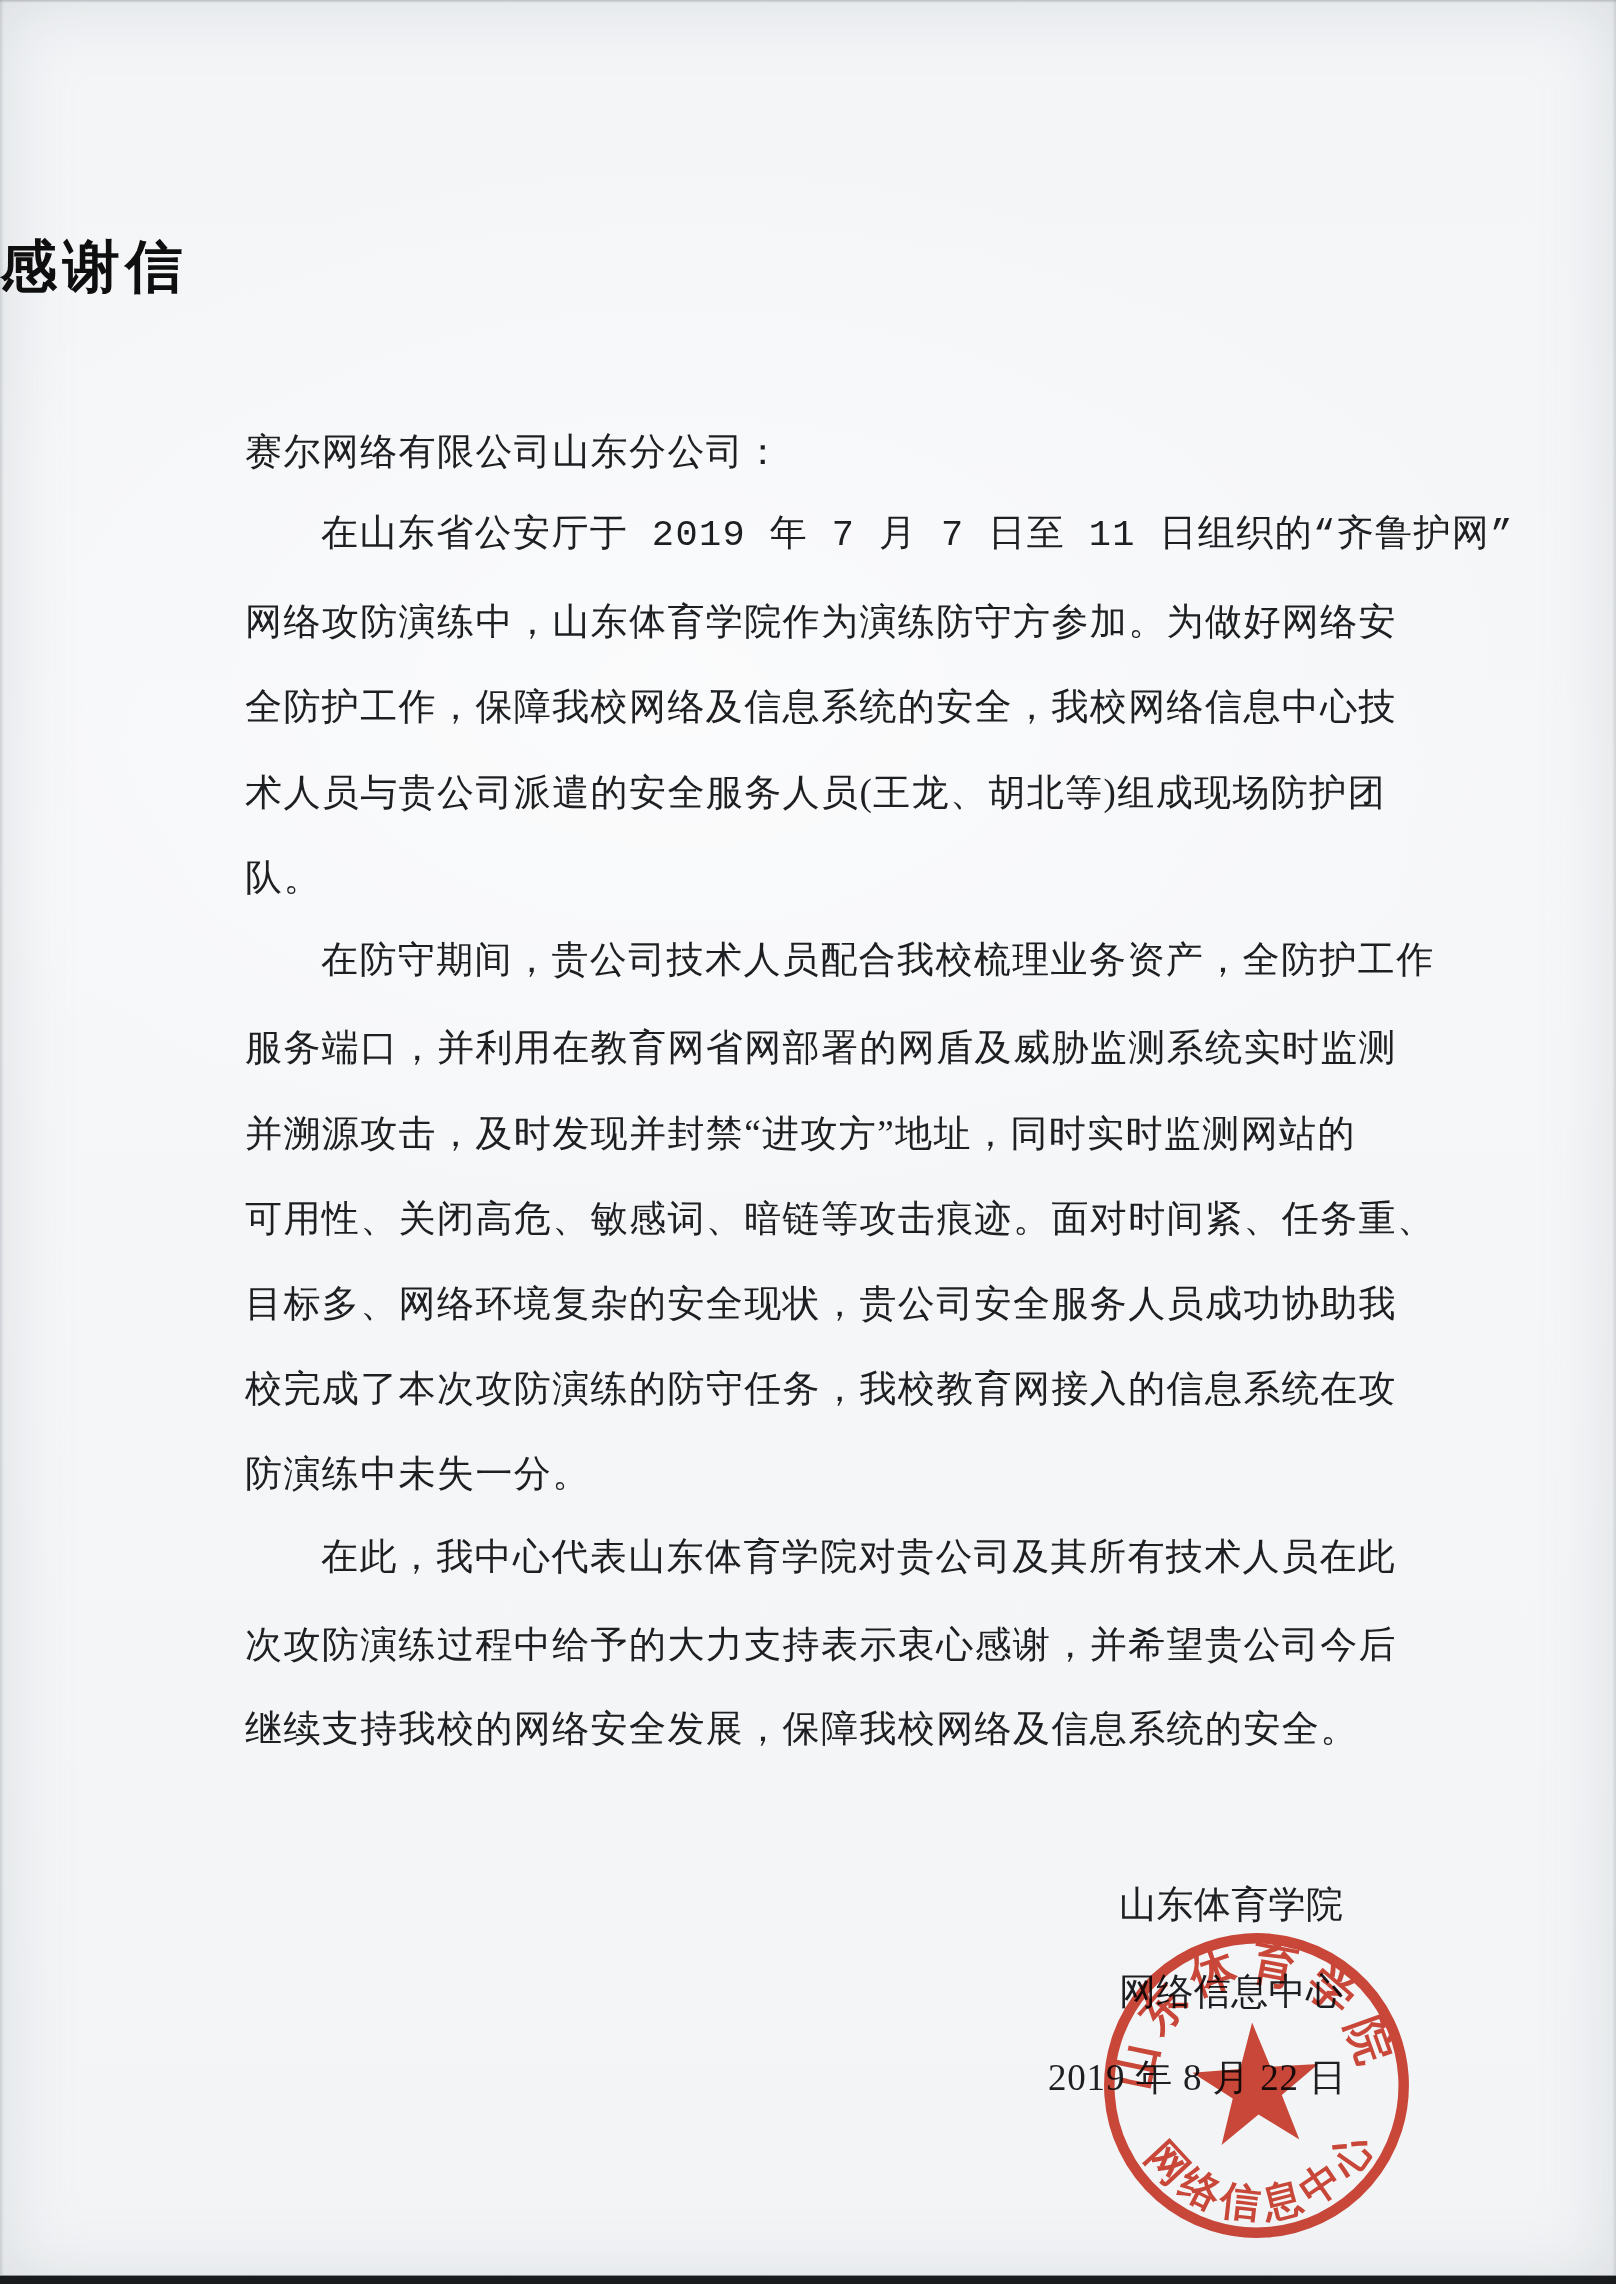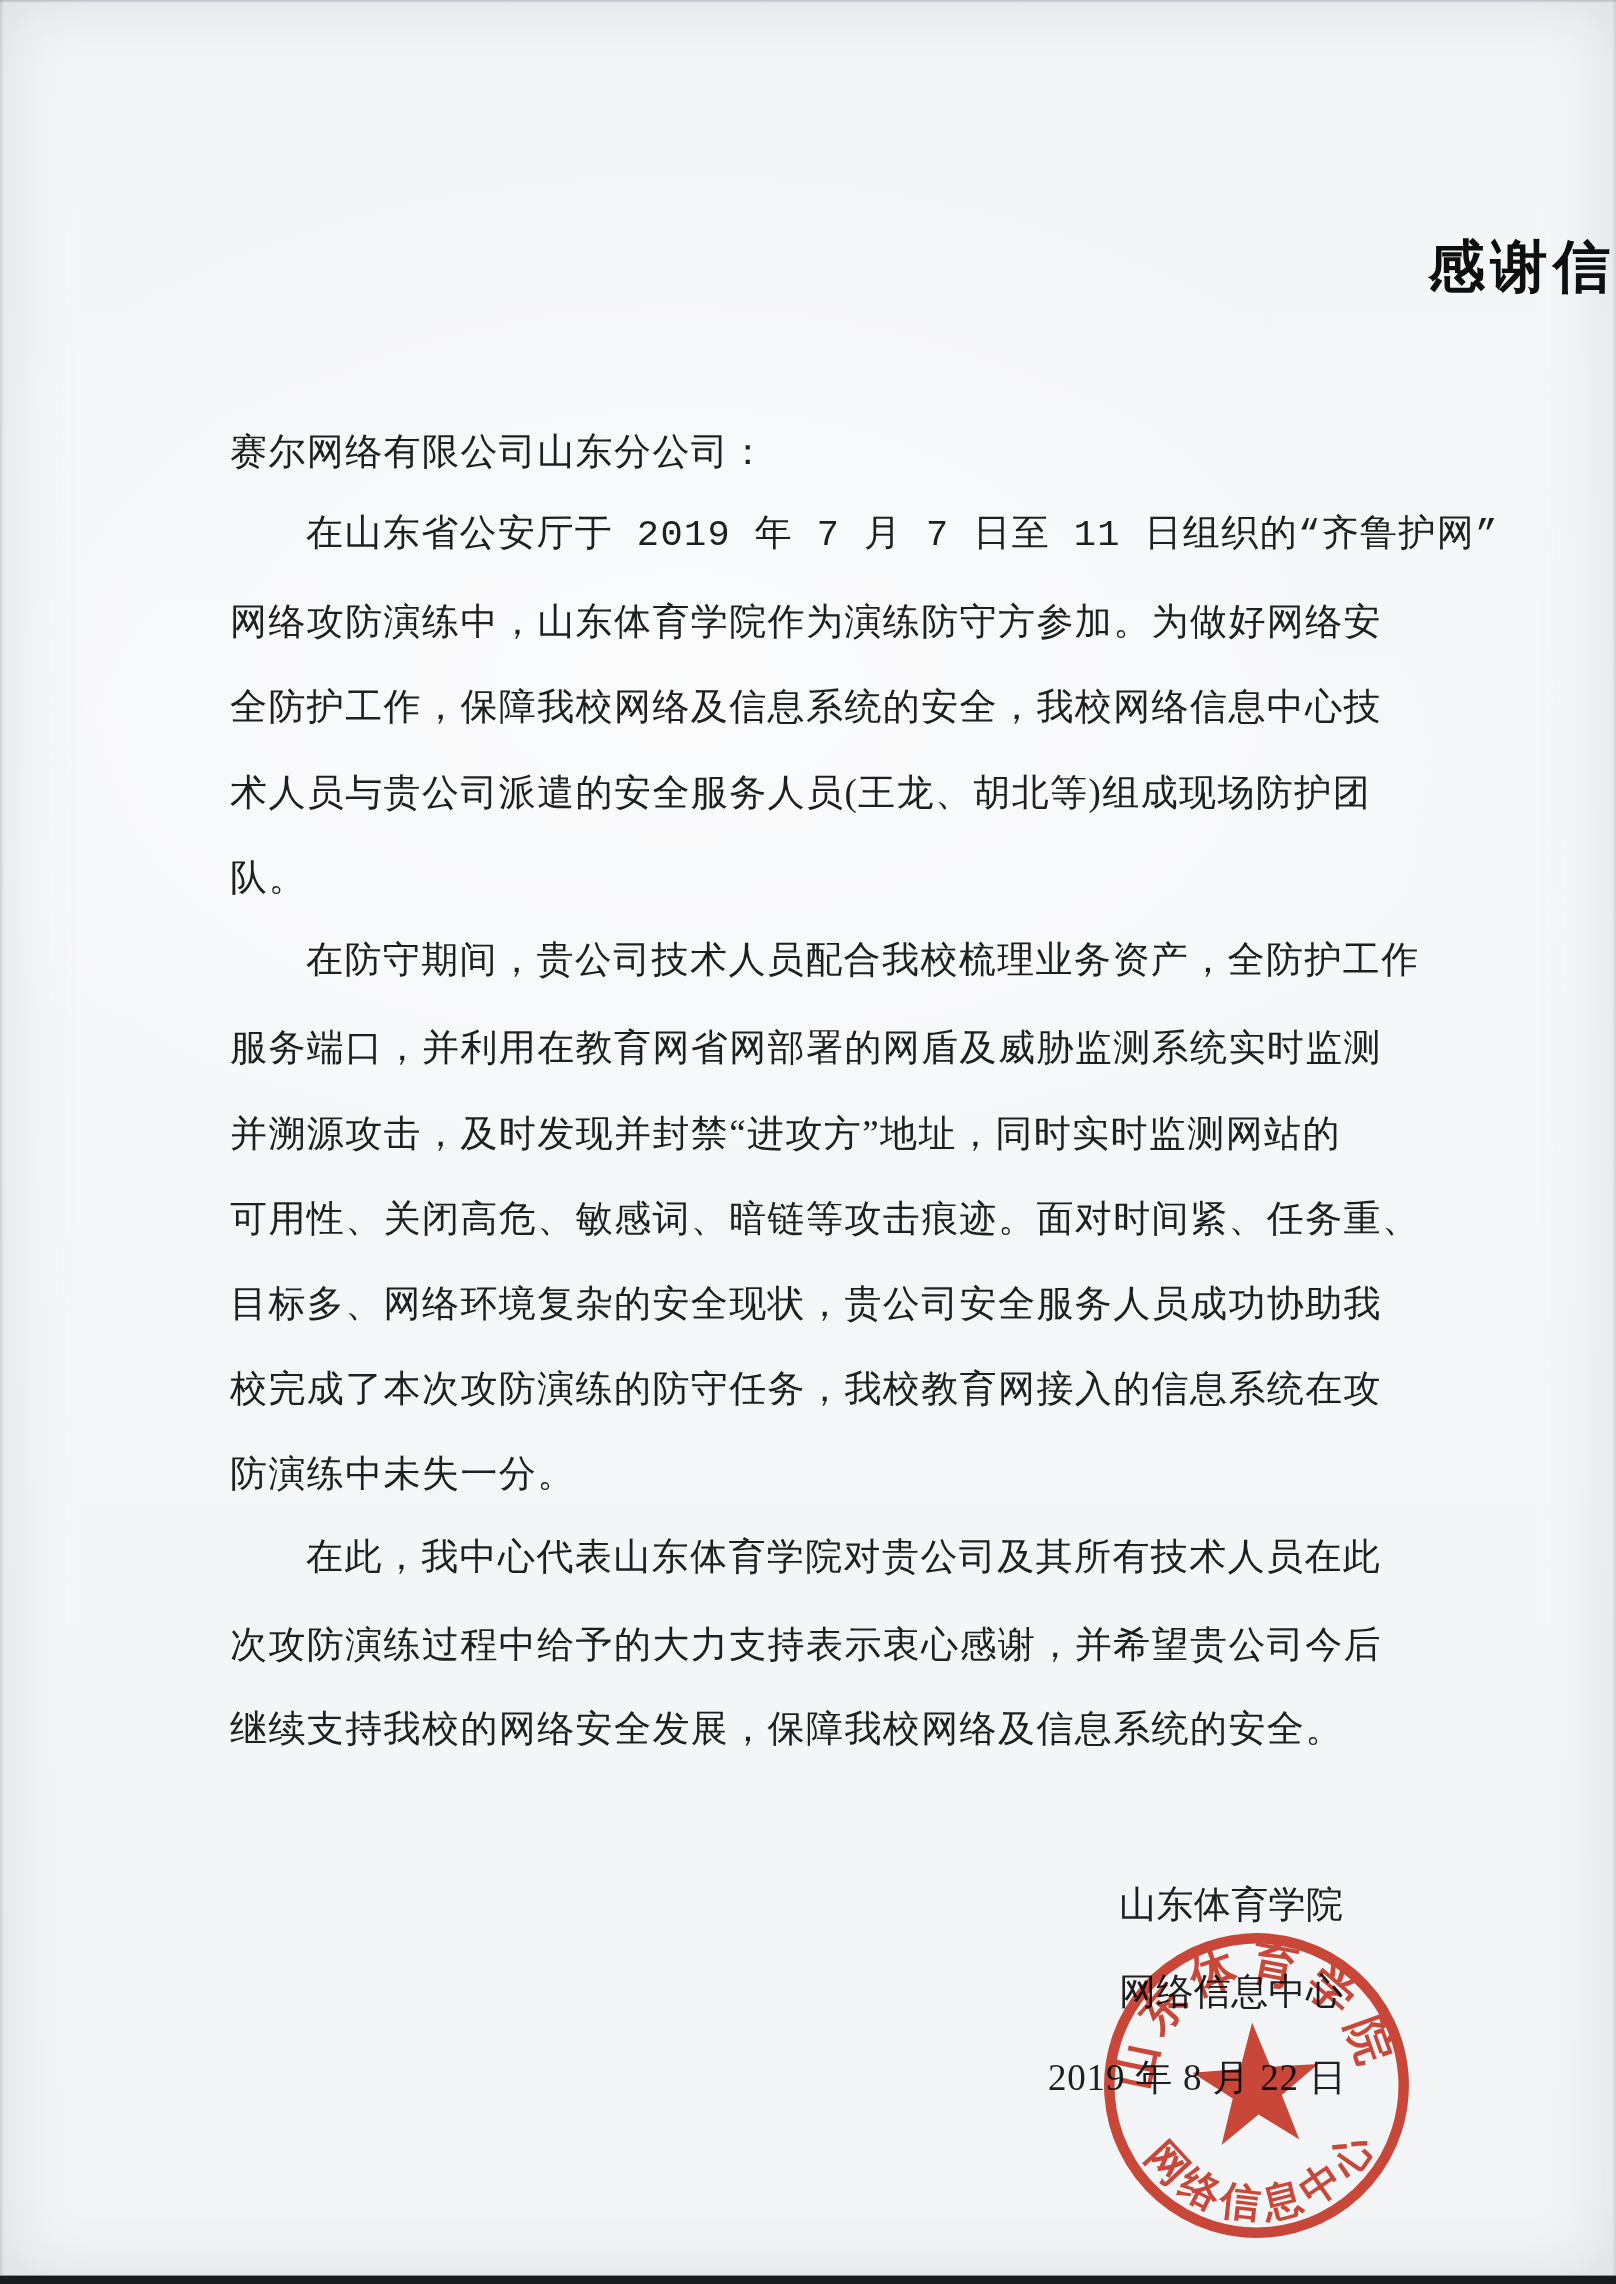--- a/index.html
+++ b/index.html
@@ -17,27 +17,27 @@
   .edge-top{position:absolute;left:0;top:0;width:100%;height:3.2px;
     background:linear-gradient(180deg,rgba(130,136,142,0.45),rgba(130,136,142,0));}
   .edge-left{position:absolute;left:0;top:0;width:4px;height:100%;
     background:linear-gradient(90deg,rgba(140,146,152,0.30),rgba(140,146,152,0));}
   .edge-right{position:absolute;right:0;top:0;width:4px;height:100%;
     background:linear-gradient(270deg,rgba(140,146,152,0.25),rgba(140,146,152,0));}
   .edge-bottom{position:absolute;left:0;top:2275px;width:100%;height:9px;
     background:#191a1c;border-top:1.6px solid #8a9095;}
   .title{
     position:absolute;top:229px;left:0;width:100%;
-    text-align:right;
+    text-align:left;
     font-family:"Liberation Sans","DejaVu Sans",sans-serif;
     font-weight:bold;font-size:57px;letter-spacing:5.7px;
     color:#0f0f10;
   }
   .line{
-    position:absolute;left:230px;width:1172px;height:39px;
+    position:absolute;left:245px;width:1172px;height:39px;
     font-size:37px;line-height:39px;letter-spacing:1.4px;
     color:#1e1f22;white-space:nowrap;
   }
   .indent{padding-left:76px;font-family:Liberation Mono, monospace;}
   .sig-line{
     position:absolute;height:40px;
     font-size:37px;line-height:40px;letter-spacing:0.4px;
     color:#1e1f22;white-space:nowrap;
   }
   .sig-org {left:1119px;top:1885px;}

